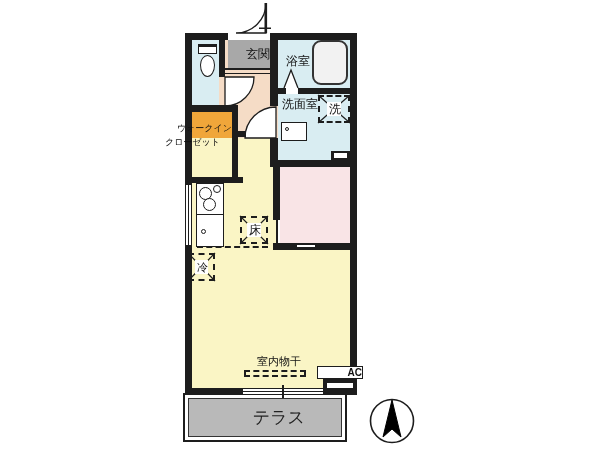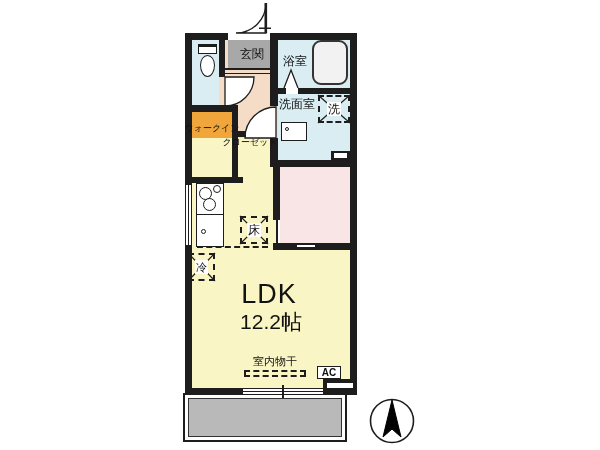--- a/index.html
+++ b/index.html
@@ -4,21 +4,21 @@
 <style>
   html,body{margin:0;padding:0;background:#fff;}
   #canvas{position:relative;width:600px;height:450px;background:#ffffff;overflow:hidden;
           font-family:"Liberation Sans","DejaVu Sans",sans-serif;color:#111;}
   .abs{position:absolute;}
   .room{position:absolute;z-index:1;}
   .wall{position:absolute;background:#1d1d1d;z-index:3;}
   .thin{position:absolute;background:#1d1d1d;z-index:4;}
   .fix{position:absolute;background:#fff;border:1.5px solid #1d1d1d;box-sizing:border-box;z-index:4;}
   .dashedbox{position:absolute;border:2px dashed #1d1d1d;box-sizing:border-box;z-index:4;background:transparent;}
-  .lbl{position:absolute;z-index:5;display:flex;align-items:center;justify-content:center;
+  .lbl{position:absolute;z-index:5;display:flex;align-items:center;justify-content:flex-end;
        white-space:nowrap;line-height:1;color:#111;}
   #overlay{position:absolute;left:0;top:0;z-index:2;}
   .winbox{position:absolute;background:#fff;box-sizing:border-box;z-index:4;}
 </style>
 </head>
 <body>
 
 <div id="canvas">
 
   <div class="room" style="left:192px;top:40px;width:27px;height:65px;background:#d9edf2;"></div>
@@ -116,21 +116,21 @@
   <div class="fix" style="left:203px;top:198px;width:13px;height:13px;border-radius:50%;"></div>
   <div class="fix" style="left:213px;top:185px;width:8px;height:8px;border-radius:50%;"></div>
   <div class="fix" style="left:201px;top:229px;width:5px;height:5px;border-radius:50%;border-width:1px;"></div>
   <div class="abs" style="left:197px;top:246px;width:71px;height:0;border-top:2px dashed #1d1d1d;z-index:4;"></div>
 
   <div class="dashedbox" style="left:318px;top:95px;width:32px;height:28px;"></div>
   <div class="dashedbox" style="left:188px;top:253px;width:27px;height:28px;"></div>
   <div class="dashedbox" style="left:240px;top:216px;width:28px;height:28px;"></div>
   <div class="abs" style="left:244px;top:370px;width:62px;height:7px;border:2px dashed #1d1d1d;box-sizing:border-box;z-index:4;"></div>
 
-  <div class="lbl" style="left:317px;top:366px;width:24px;height:13px;background:#fff;border:1.5px solid #1d1d1d;box-sizing:border-box;font-size:10px;font-weight:700;">
+  <div class="lbl" style="left:317px;top:366px;width:46px;height:13px;background:#fff;border:1.5px solid #1d1d1d;box-sizing:border-box;font-size:10px;font-weight:700;">
       <span>AC</span>
     </div>
 
   <div class="thin" style="left:225px;top:68px;width:45px;height:1.5px;"></div>
   <div class="thin" style="left:225px;top:73px;width:45px;height:1px;"></div>
 
   <div class="abs" style="left:183px;top:393px;width:164px;height:49px;background:#fff;border:2px solid #1d1d1d;box-sizing:border-box;z-index:3;">
     <div style="position:absolute;left:3px;top:3px;right:3px;bottom:3px;background:#b9b9b9;border:1px solid #333;"></div>
   </div>
 
@@ -142,32 +142,29 @@
     </div>
   <div class="lbl" style="left:276px;top:97px;width:42px;height:13px;font-size:12px;">
       <span>洗面室</span>
     </div>
   <div class="lbl" style="left:327px;top:102px;width:14px;height:14px;font-size:12px;background:#fff;">
       <span>洗</span>
     </div>
   <div class="lbl" style="left:192px;top:123px;width:40px;height:11px;font-size:9px;">
       <span>ウォークイン</span>
     </div>
-  <div class="lbl" style="left:192px;top:137px;width:28px;height:11px;font-size:9px;padding-left:44px;">
+  <div class="lbl" style="left:192px;top:137px;width:28px;height:11px;font-size:9px;">
       <span>クローゼット</span>
-    </div>
-  <div class="lbl" style="left:229px;top:280px;width:80px;height:28px;font-size:27px;letter-spacing:1px;">
-      <span>LDK</span>
-    </div>
-  <div class="lbl" style="left:231px;top:310px;width:80px;height:23px;font-size:21px;">
-      <span>12.2帖</span>
     </div>
   <div class="lbl" style="left:195px;top:260px;width:13px;height:14px;font-size:11px;background:#fff;">
       <span>冷</span>
     </div>
   <div class="lbl" style="left:247px;top:223px;width:14px;height:14px;font-size:12px;background:#fff;">
       <span>床</span>
     </div>
   <div class="lbl" style="left:249px;top:355px;width:52px;height:12px;font-size:11px;">
       <span>室内物干</span>
     </div>
+  <div class="lbl" style="left:225px;top:408px;width:80px;height:19px;font-size:17px;color:#222;">
+      <span>テラス</span>
+    </div>
 
 </div>
 
 </body></html>

